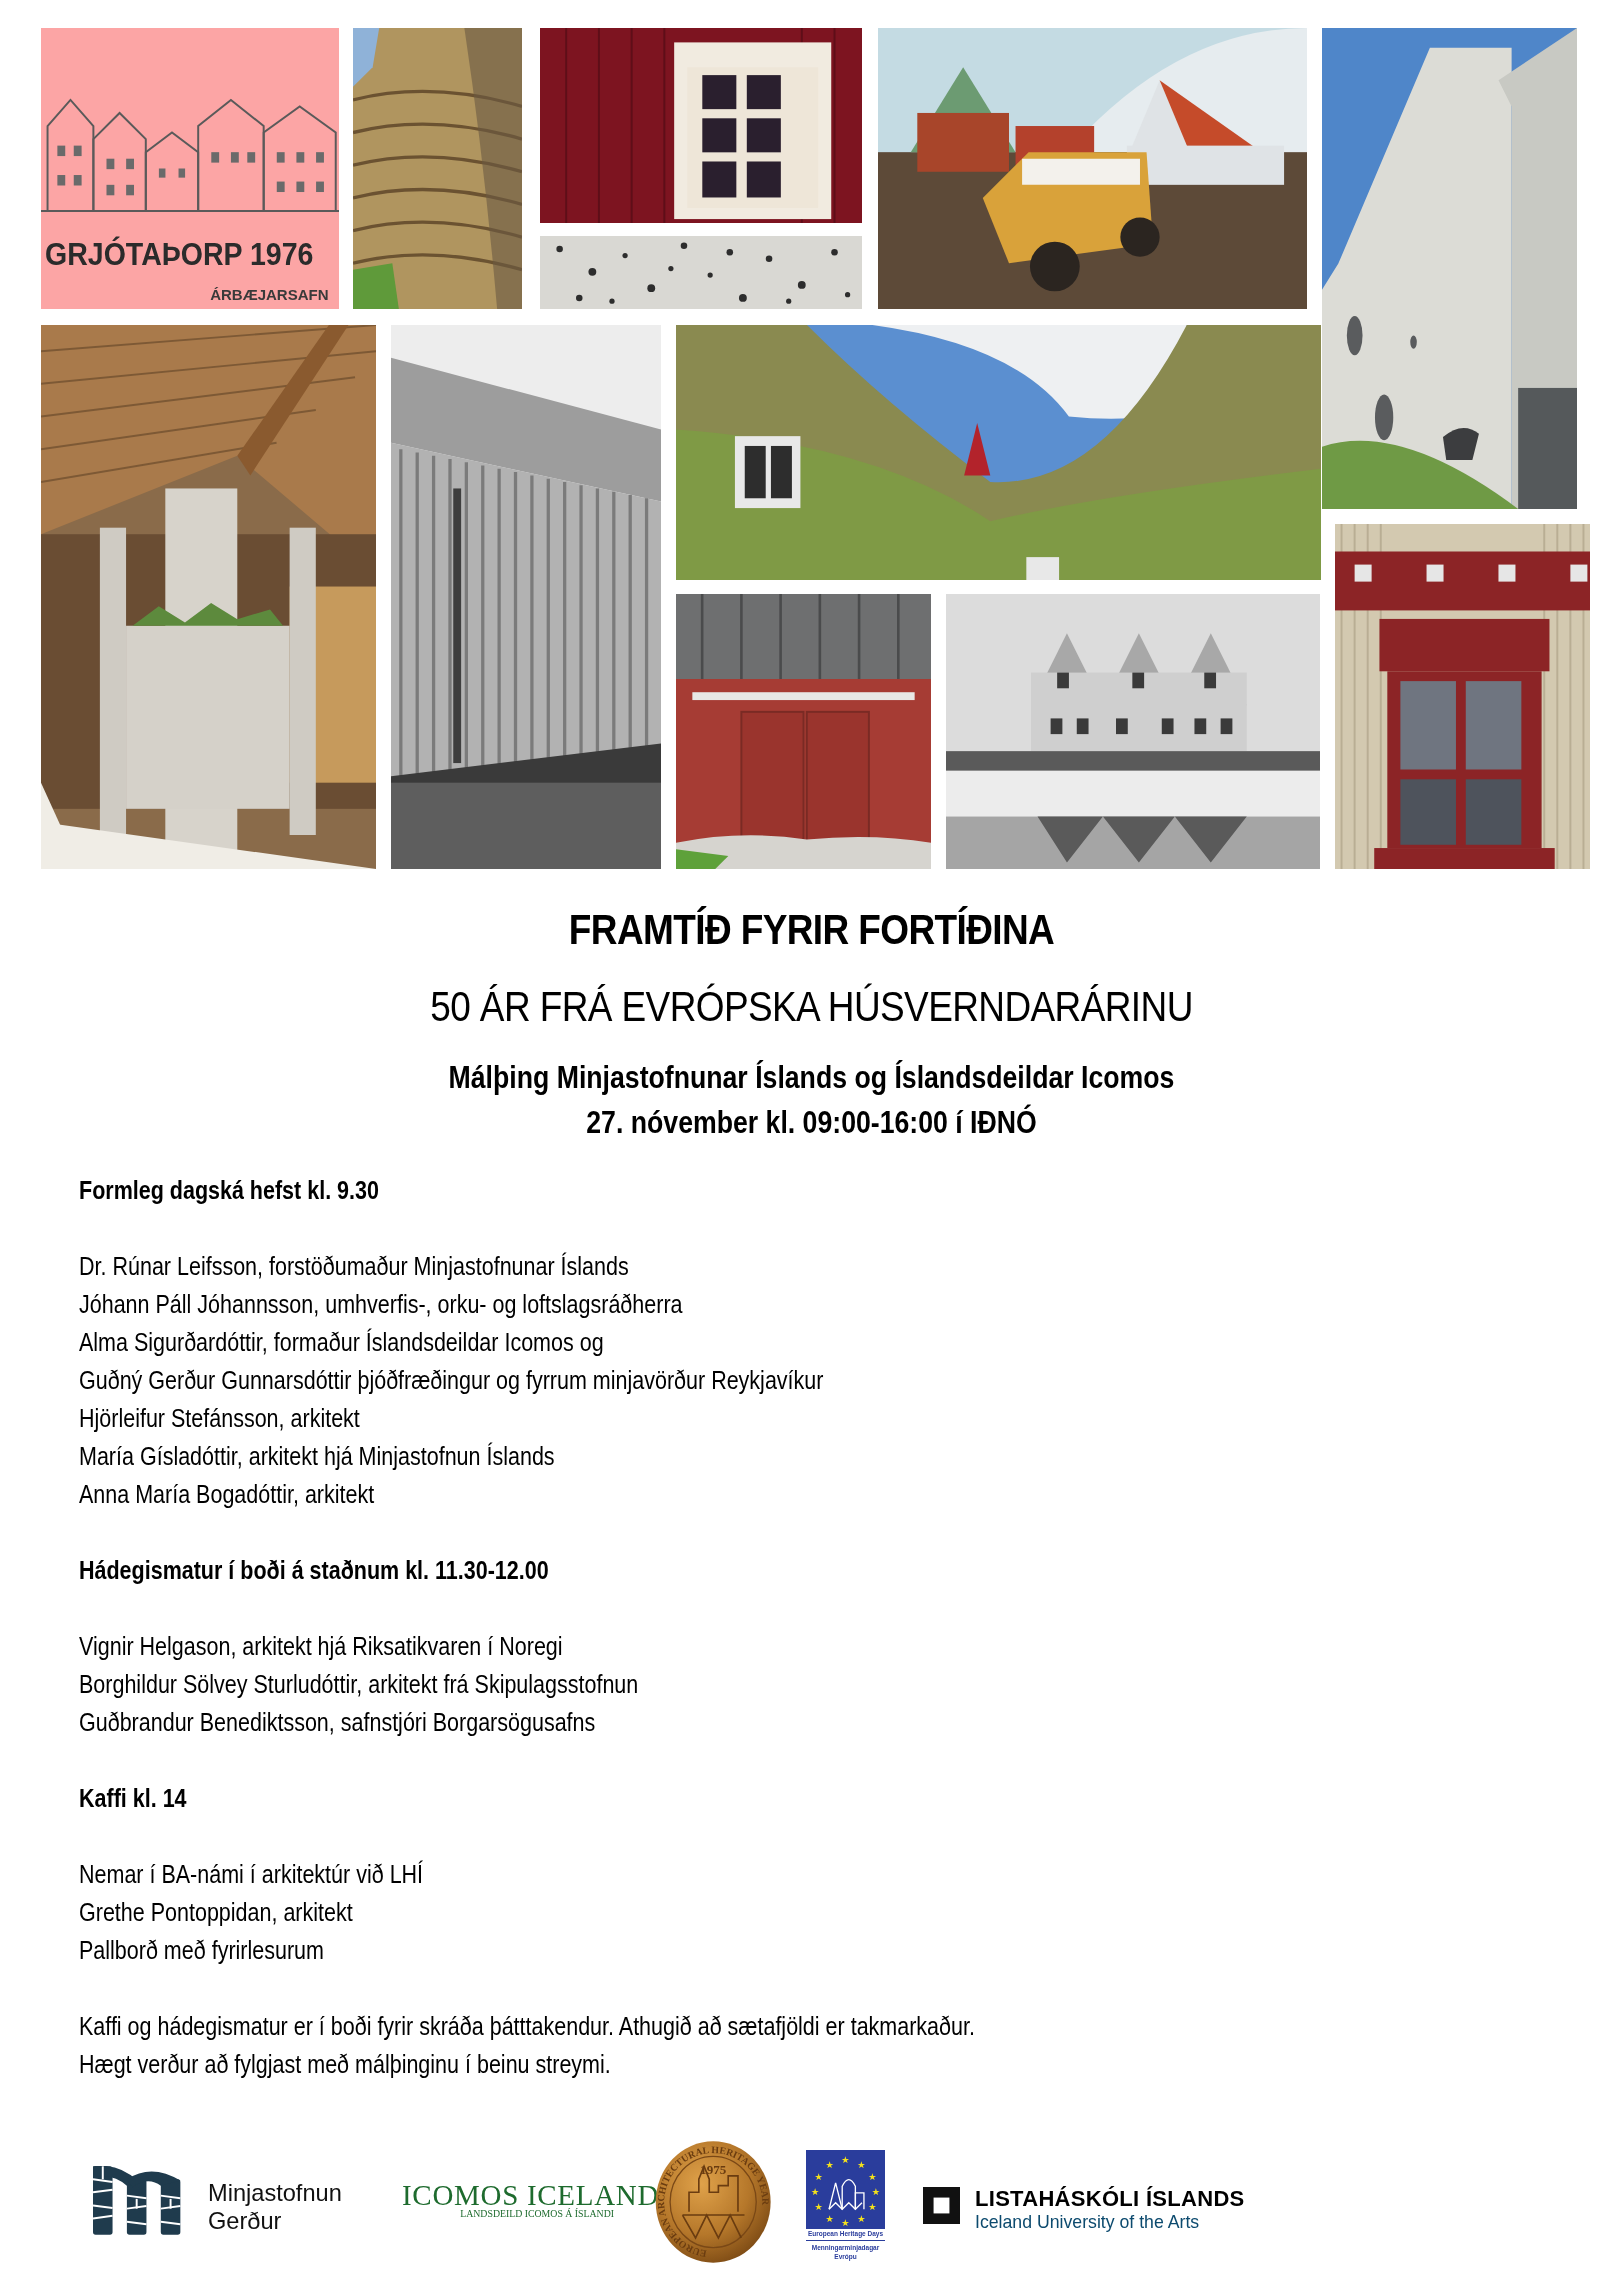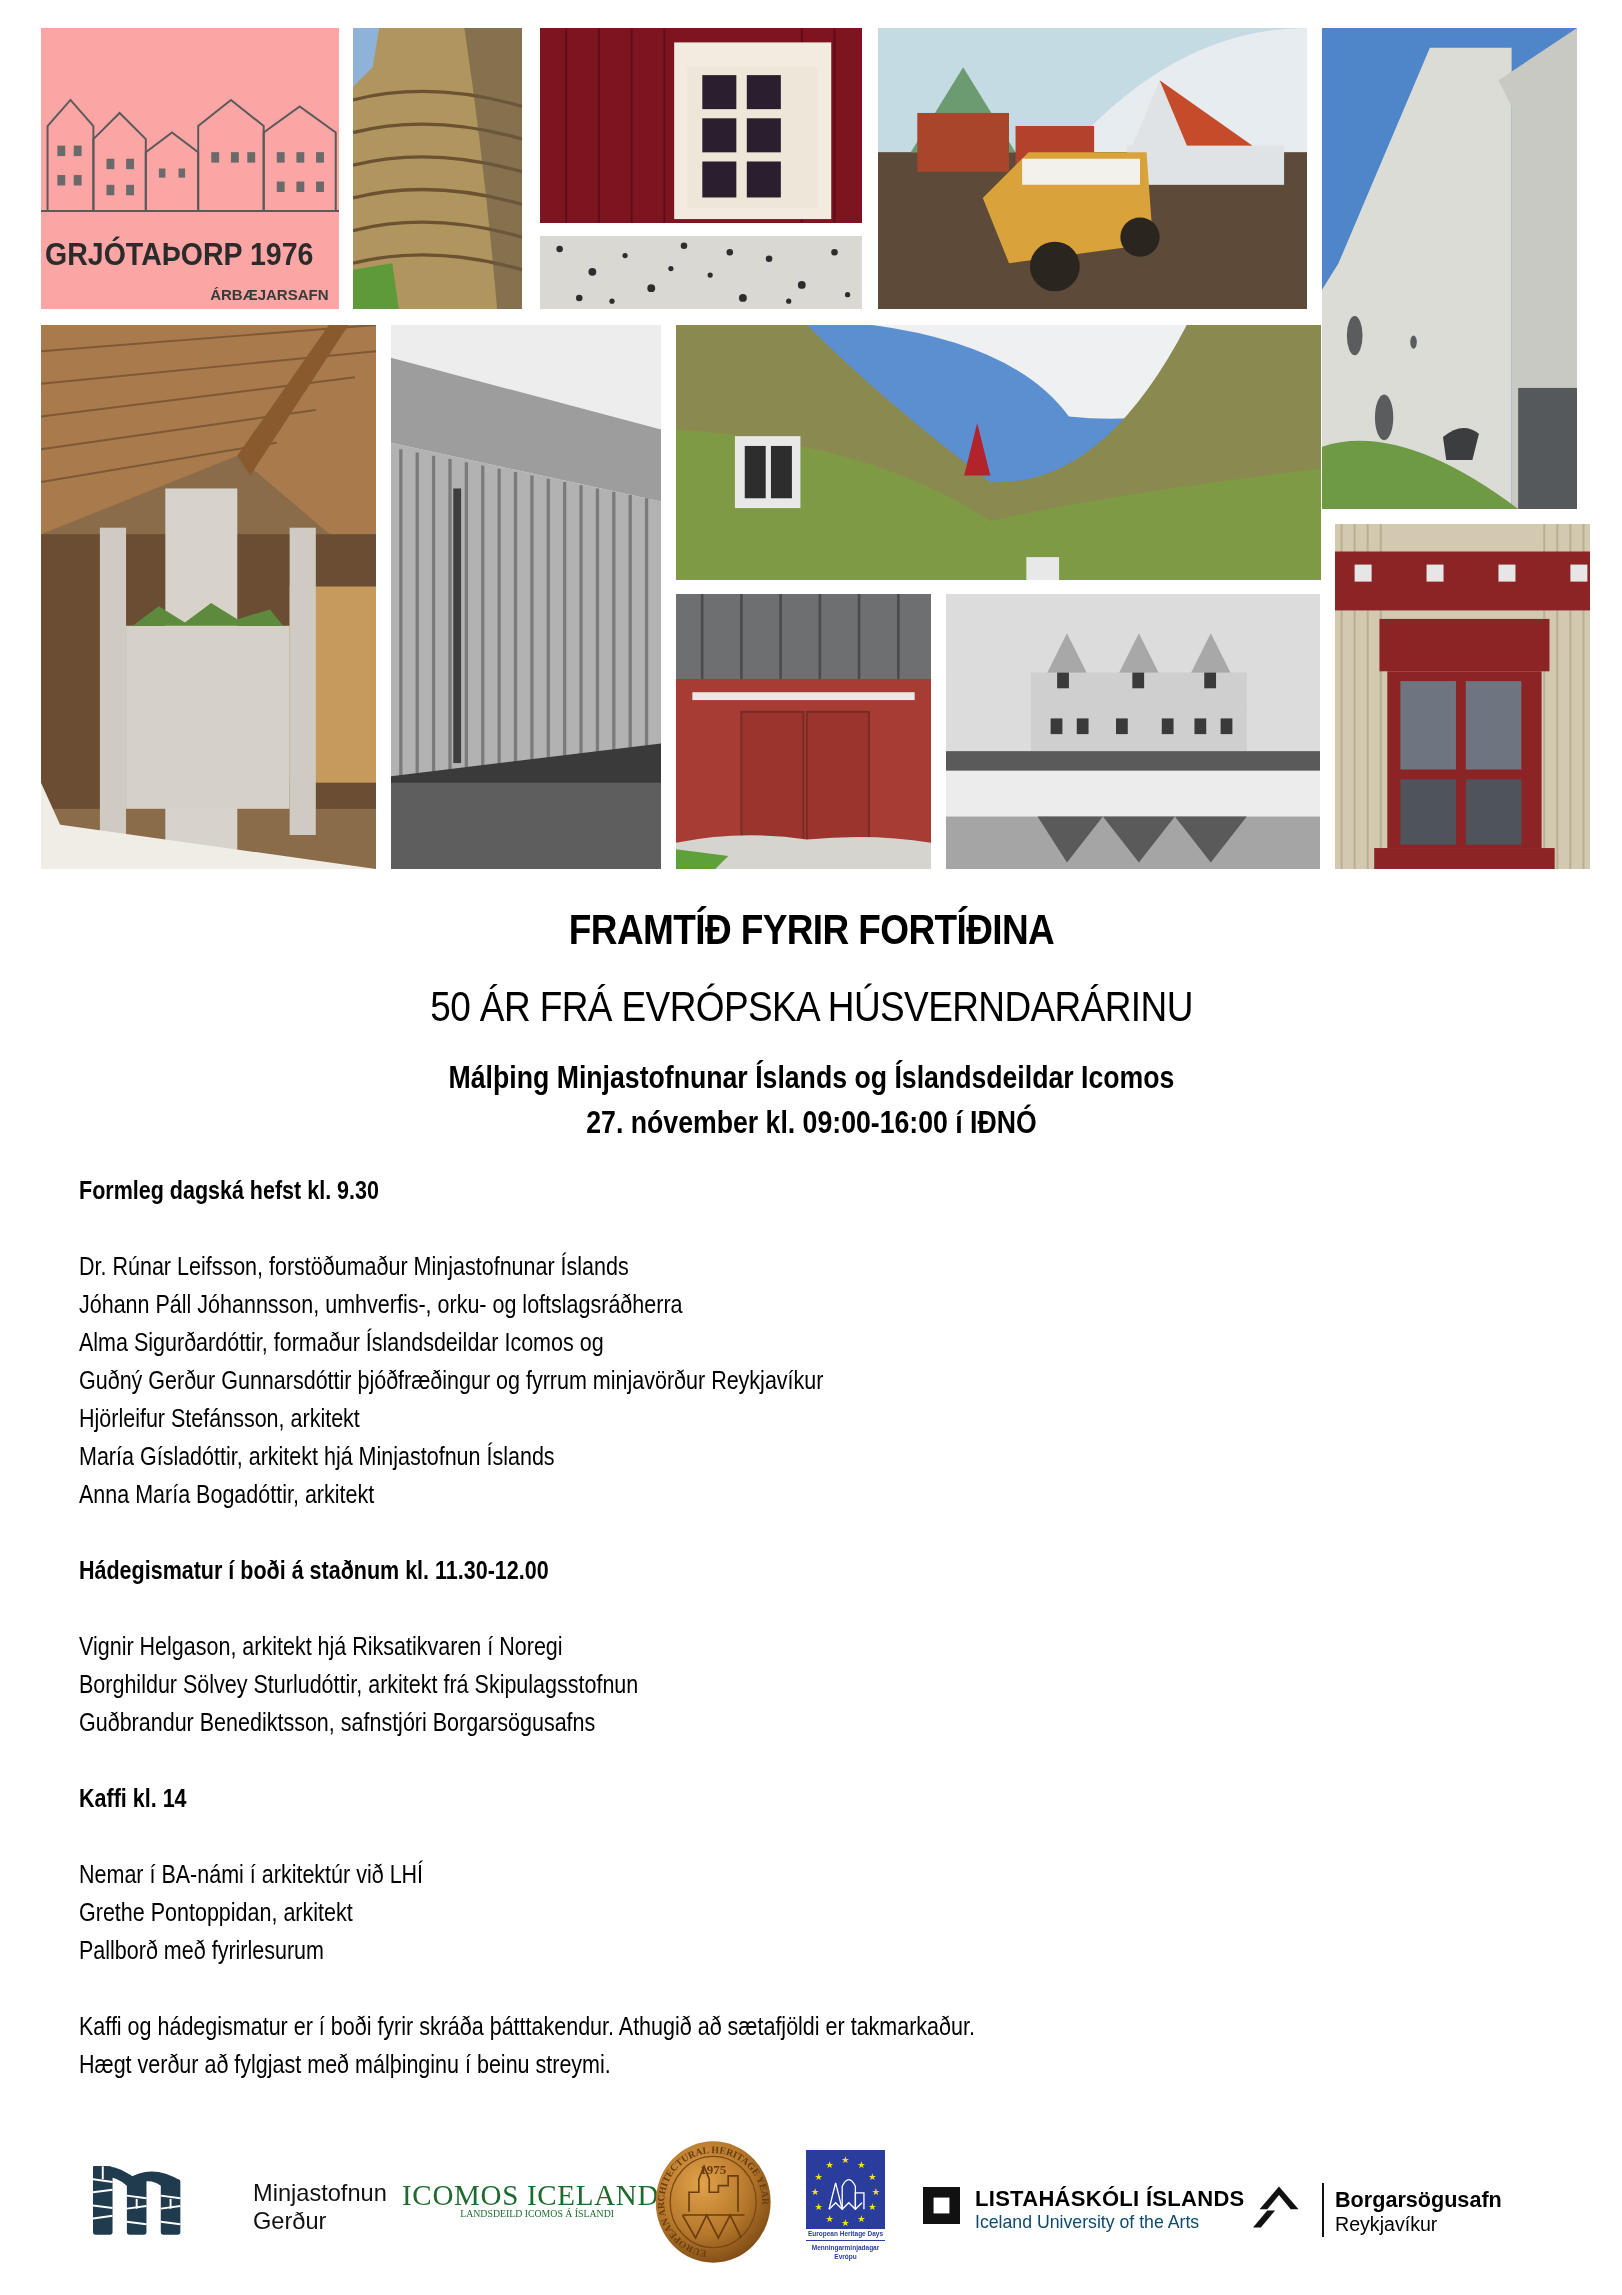--- a/index.html
+++ b/index.html
@@ -15,21 +15,21 @@
     .h4 { top: 1105px; font-size: 31px; font-weight: bold; transform: scaleX(0.86); }
 
     .body-text { position: absolute; left: 79px; top: 1171px; width: 1505px;
                  font-size: 25px; line-height: 38px; transform-origin: 0 0; transform: scaleX(0.86); }
     .body-text .sec-title { font-weight: bold; }
     .body-text .gap { height: 38px; }
     .line { white-space: nowrap; }
 
     .logos { position: absolute; left: 0; top: 2140px; width: 1623px; height: 137px; }
     .logo { position: absolute; }
-    .minja-text { position: absolute; left: 115px; top: 14.4px; font-size: 23.6px; line-height: 27.5px; color: #111; margin-left: 45px; }
+    .minja-text { position: absolute; left: 115px; top: 14.4px; font-size: 23.6px; line-height: 27.5px; color: #111; }
     .icomos-title { position: absolute; left: 0; top: 19.6px; width: 236px; text-align: center;
                     font-family: "Liberation Serif", "DejaVu Serif", serif; font-size: 29px; color: #1e6b2e; letter-spacing: 0.7px; white-space: nowrap; margin-left: 24px; }
     .icomos-sub { position: absolute; left: 0; top: 48px; width: 236px; text-align: right;
                   font-family: "Liberation Serif", "DejaVu Serif", serif; font-size: 9.8px; color: #1e6b2e; white-space: nowrap; }
     .ehd-caption { position: absolute; left: 0; width: 79px; text-align: center; font-size: 6.5px; color: #2a3d9c; font-weight: bold; }
     .lhi-title { position: absolute; left: 52px; top: 6.5px; font-size: 22px; font-weight: bold; letter-spacing: 0.3px; white-space: nowrap; }
     .lhi-sub { position: absolute; left: 52px; top: 33px; font-size: 17.7px; color: #0c4a6e; white-space: nowrap; }
     .bsg-title { position: absolute; left: 82px; top: 9.2px; font-size: 21.6px; font-weight: bold; white-space: nowrap; }
     .bsg-sub { position: absolute; left: 82px; top: 35px; font-size: 19.6px; white-space: nowrap; }
   </style>
@@ -445,25 +445,14 @@
 
   <div class="logo" style="left:923px;top:39px;width:327px;height:59px;padding-left:28px;">
     <svg width="37" height="37" viewBox="0 0 56 56" style="position:absolute;left:0;top:7.9px;">
       <rect x="0" y="0" width="56" height="56" fill="#111"></rect>
       <rect x="16" y="16" width="24" height="24" fill="#fff"></rect>
     </svg>
     <div class="lhi-title">LISTAHÁSKÓLI ÍSLANDS</div>
     <div class="lhi-sub">Iceland University of the Arts</div>
   </div>
 
-  <div class="logo" style="left:1253px;top:38px;width:262px;height:65px;">
-    <svg width="52" height="46" viewBox="0 0 80 70" style="position:absolute;left:0;top:5.2px;">
-      <path d="M10 40 L40 5 L70 40 L58 40 L40 18 L22 40Z" fill="#111"></path>
-      <path d="M0 68 L22 42 L34 42 L12 68Z" fill="#111"></path>
-      <path d="M46 42 L58 42 L80 68 L68 68Z" fill="#111" opacity="0"></path>
-      <path d="M28 68 L40 54 L52 68Z" fill="#fff"></path>
-    </svg>
-    <div style="position:absolute;left:69px;top:5.2px;width:2px;height:54px;background:#111;"></div>
-    <div class="bsg-title">Borgarsögusafn</div>
-    <div class="bsg-sub">Reykjavíkur</div>
-  </div>
 </div>
 
 
 </body></html>

